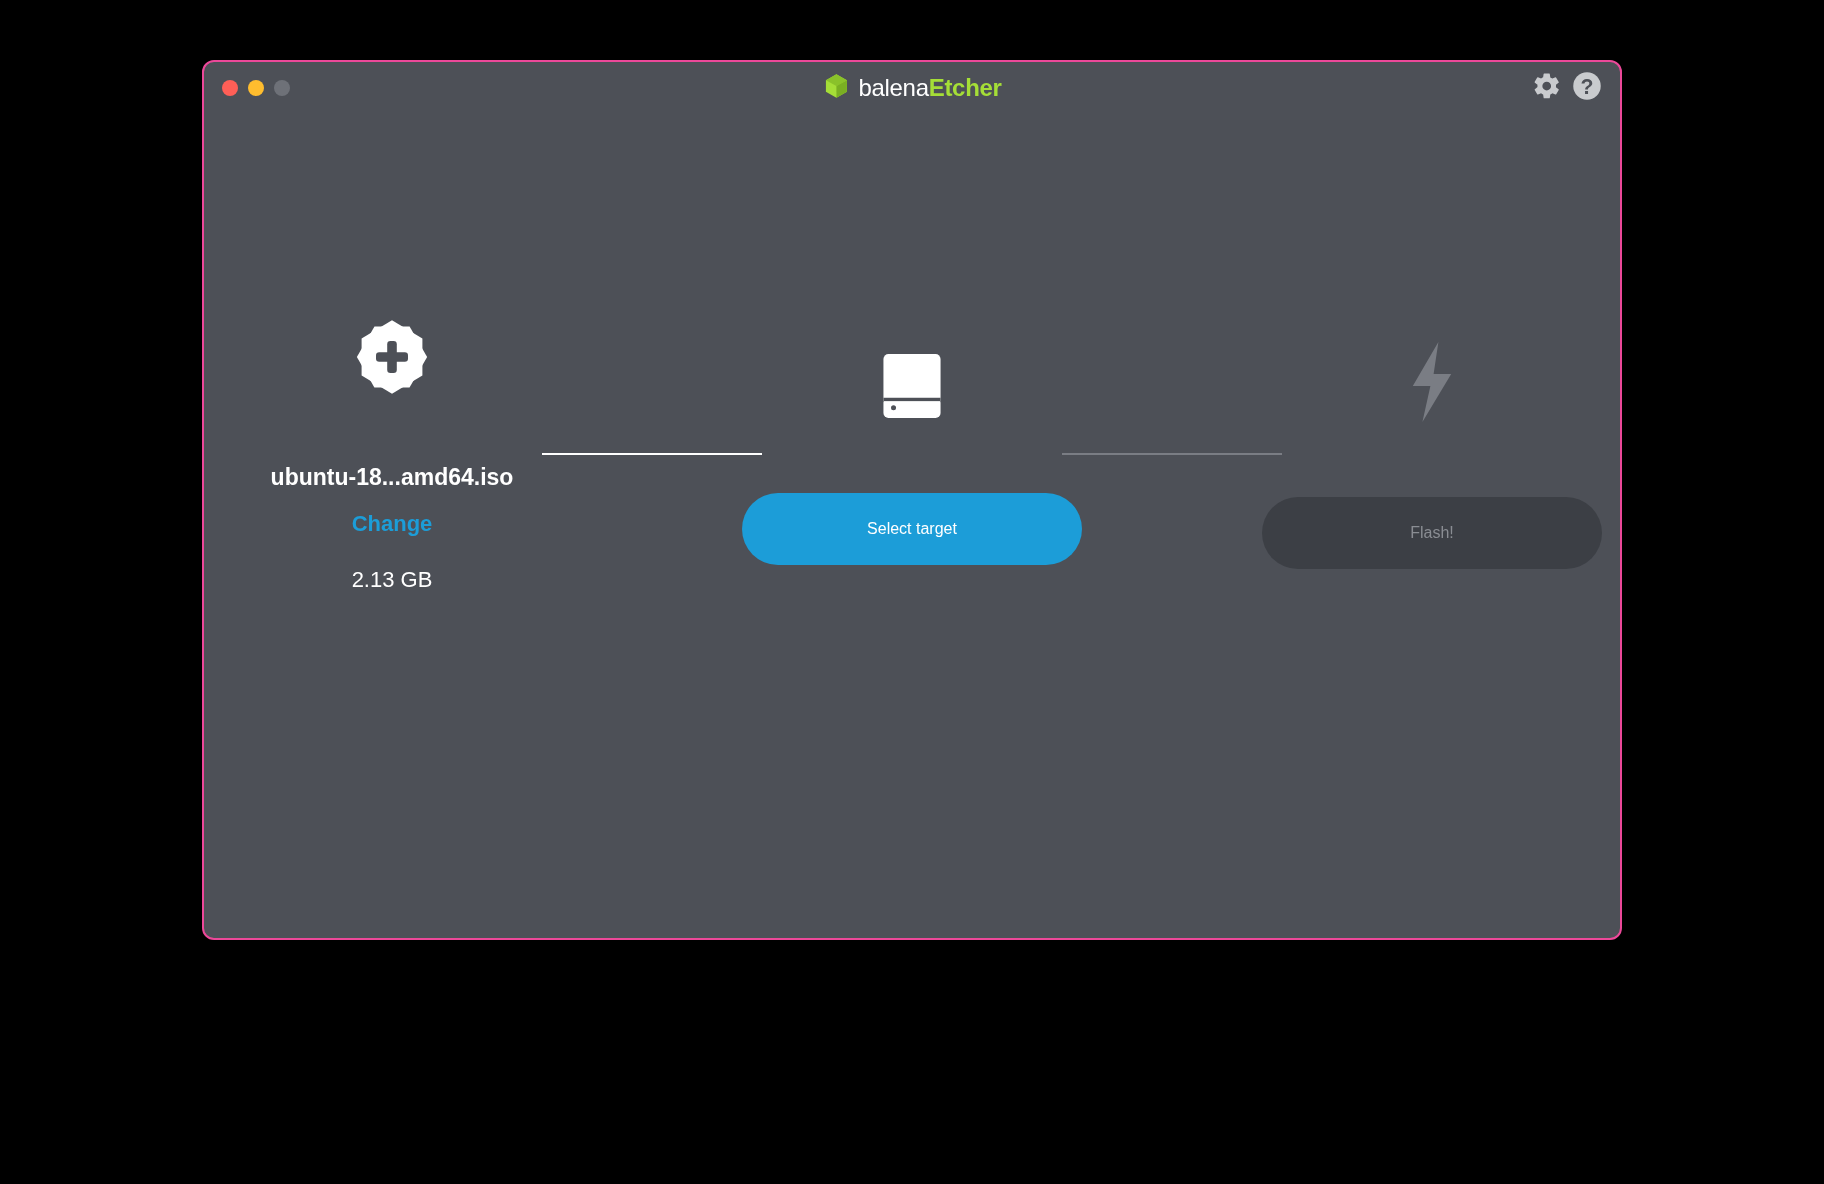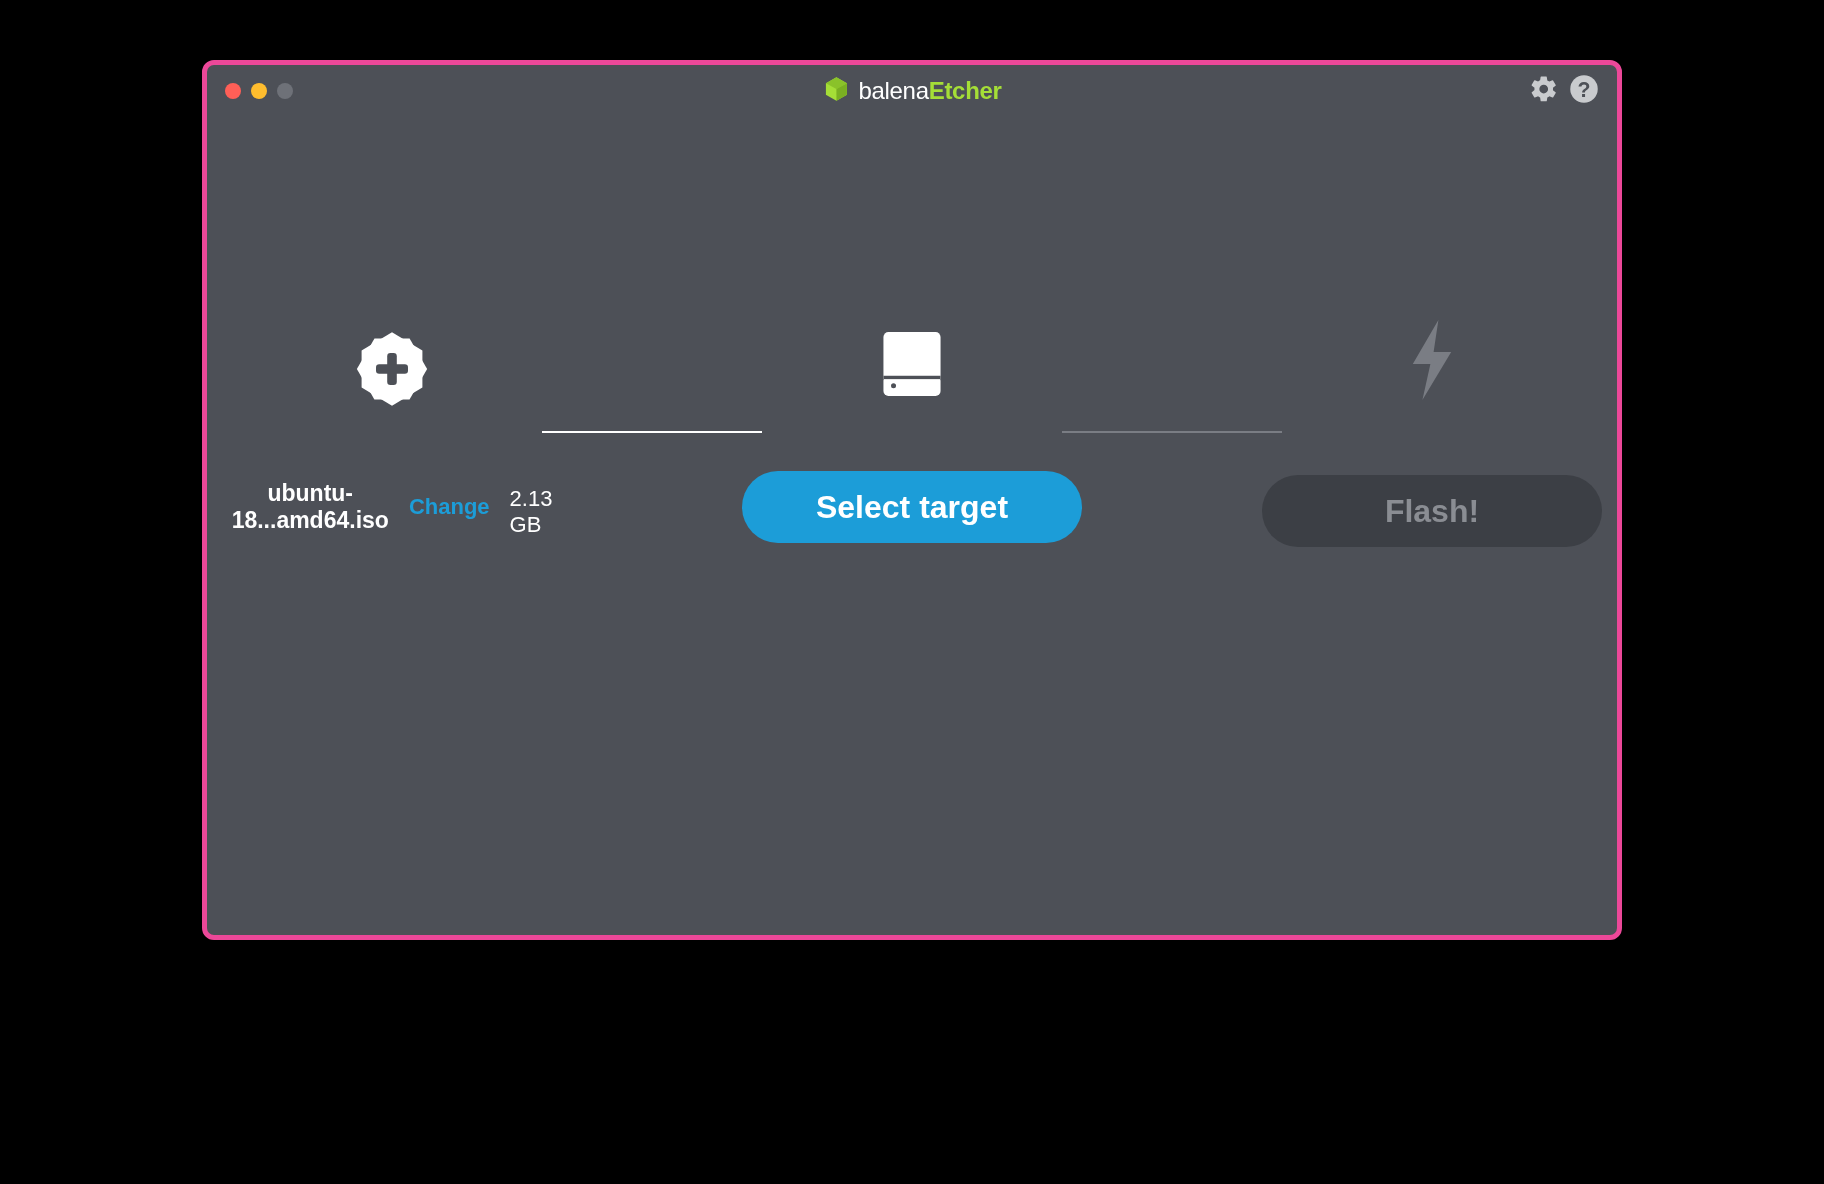--- a/index.html
+++ b/index.html
@@ -11,21 +11,21 @@
       align-items: flex-start;
       justify-content: center;
       font-family: -apple-system, BlinkMacSystemFont, "Segoe UI", sans-serif;
       padding-top: 60px;
     }
     .window {
       width: 1420px;
       height: 880px;
       background: #4d5057;
       border-radius: 12px;
-      border: 5px solid #ec4899;
+      border: 2px solid #ec4899;
       overflow: hidden;
       box-shadow: 0 20px 60px rgba(0,0,0,0.6);
     }
     .titlebar {
       height: 52px;
       display: flex;
       align-items: center;
       justify-content: space-between;
       padding: 0 18px;
       position: relative;
@@ -89,21 +89,21 @@
     .connector {
       height: 2px;
       width: 220px;
     }
     .connector-active { background: #fff; }
     .connector-inactive { background: #7a7d84; }
 
     .step-body {
       margin-top: 60px;
       display: flex;
-      flex-direction: row;
+      flex-direction: column;
       align-items: center;
       gap: 20px;
     }
     .file-name {
       color: #fff;
       font-size: 23px;
       font-weight: 700;
       text-align: center;
     }
     .change-link {
@@ -113,22 +113,22 @@
       cursor: pointer;
     }
     .file-size {
       color: #ffffff;
       font-size: 22px;
       margin-top: 10px;
     }
     .btn {
       height: 72px;
       border-radius: 40px;
-      font-size: 32px;
-      font-weight: 700;
+      font-size: 16px;
+      font-weight: 400;
       border: none;
       cursor: pointer;
       width: 340px;
     }
     .btn-primary {
       background: #1c9dd8;
       color: #fff;
     }
     .btn-disabled {
       background: #3c3f45;

